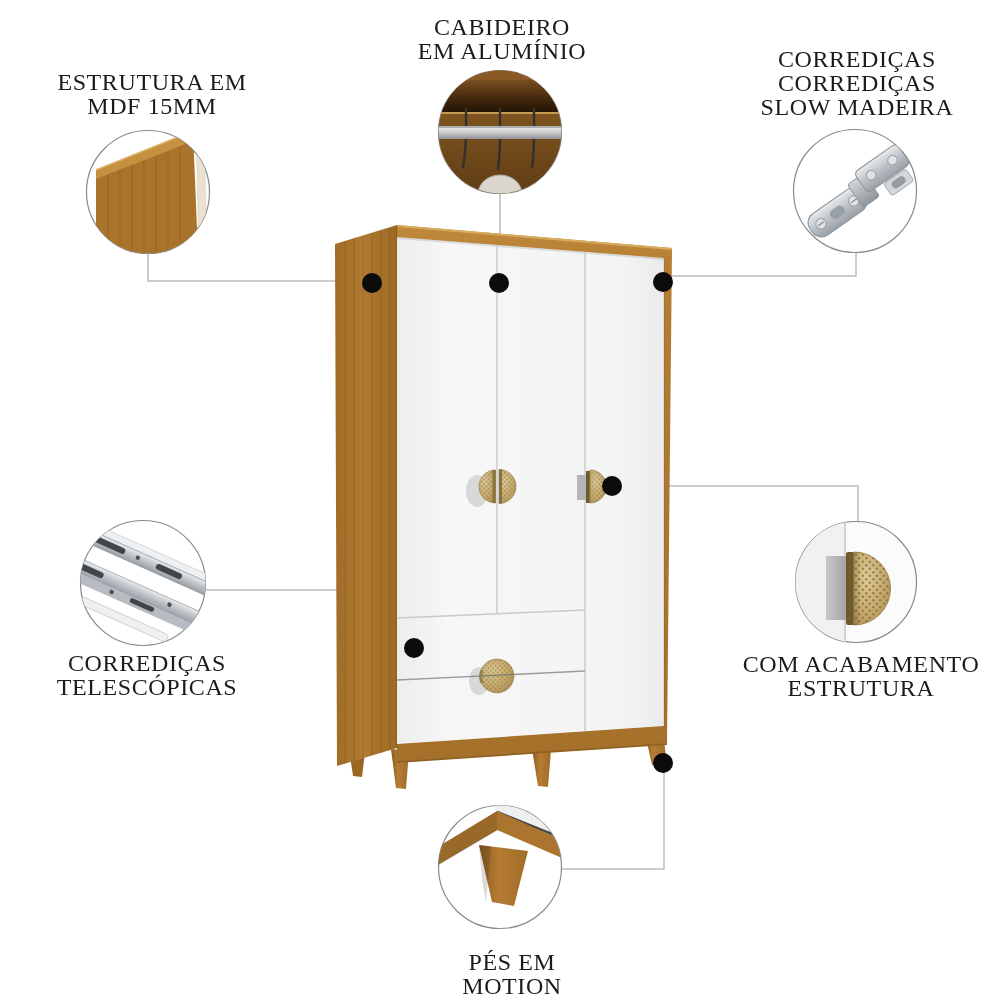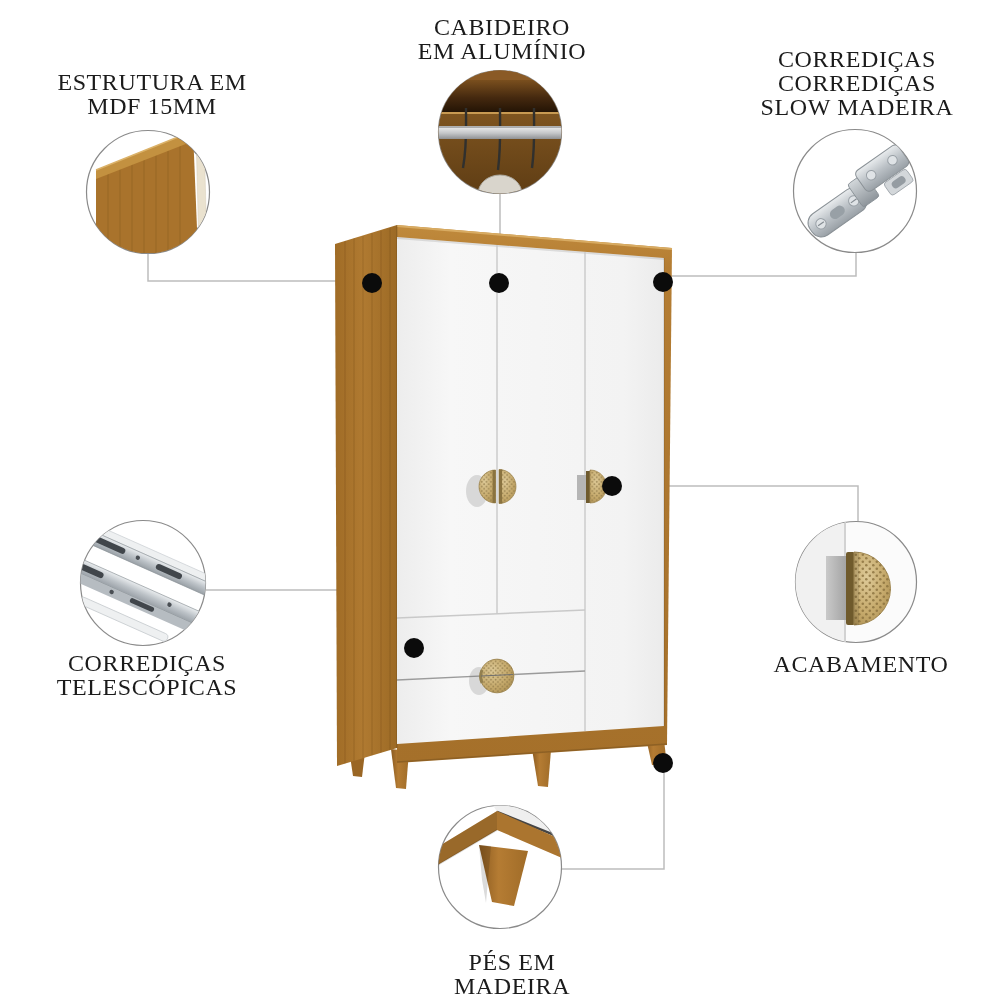--- a/index.html
+++ b/index.html
@@ -300,21 +300,22 @@
     <span class="cl-line">CORREDIÇAS</span>
     <span class="cl-line">SLOW MADEIRA</span>
   </div>
 
   <div class="callout-label" style="left:147px; top:651px;">
     <span class="cl-line">CORREDIÇAS</span>
     <span class="cl-line">TELESCÓPICAS</span>
   </div>
 
   <div class="callout-label" style="left:861px; top:652px;">
-    <span class="cl-line">ACABAMENTO</span>
+    <span class="cl-line">COM ACABAMENTO</span>
+    <span class="cl-line">ESTRUTURA</span>
   </div>
 
   <div class="callout-label" style="left:505px; top:950px;margin-left:7px;">
     <span class="cl-line">PÉS EM</span>
-    <span class="cl-line">MADEIRA</span>
+    <span class="cl-line">MOTION</span>
   </div>
 
 </div>
 
 </body></html>

